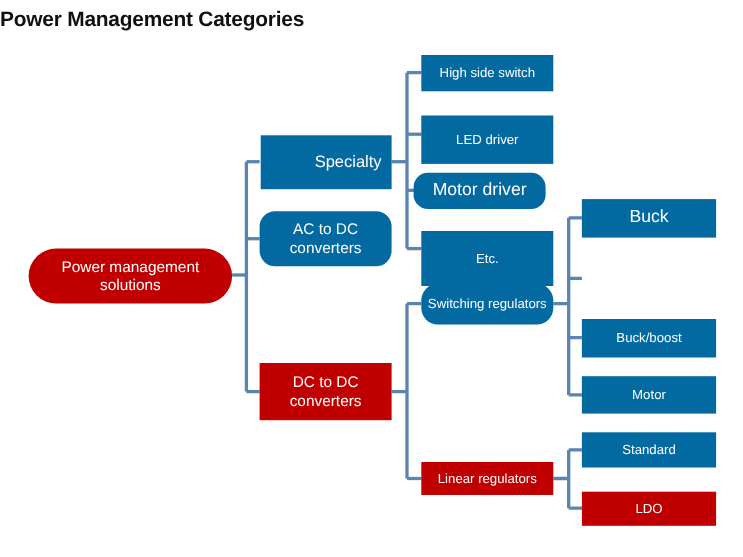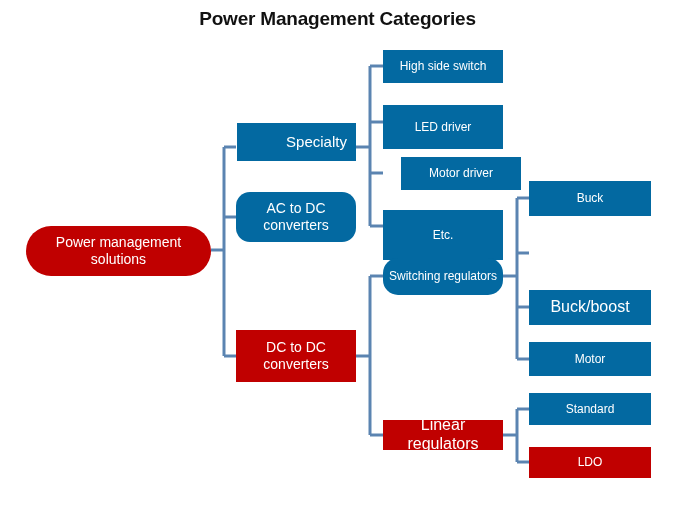--- a/index.html
+++ b/index.html
@@ -19,21 +19,20 @@
     position: absolute;
     left: 0; top: 0;
     width: 675px;
     height: 506px;
   }
   #title {
     position: absolute;
     left: 0;
     top: 8px;
     width: 675px;
-    text-align: center;
     font-size: 19px;
     font-weight: bold;
     color: #111111;
     letter-spacing: -0.2px;
   }
   .node {
     position: absolute;
     box-sizing: border-box;
     display: flex;
     align-items: center;
@@ -96,42 +95,42 @@
     <path d="M517,359 L529,359"></path>
 
     <path d="M503,435 L517,435"></path>
     <path d="M517,409 L517,462"></path>
     <path d="M517,409 L529,409"></path>
     <path d="M517,462 L529,462"></path>
   </svg>
 
   <div class="node red" style="left:26px; top:226px; width:185px; height:50px; font-size:14px;border-radius:25px;">Power management solutions</div>
 
-  <div class="node blue" style="left:237px; top:123px; width:119px; height:38px; font-size:15px;padding-left:44px;">Specialty</div>
+  <div class="node blue" style="left:237px; top:123px; width:119px; height:49px; font-size:15px;padding-left:44px;">Specialty</div>
 
   <div class="node blue" style="left:236px; top:192px; width:120px; height:50px; font-size:14px;border-radius:14px;">AC to DC converters</div>
 
   <div class="node red" style="left:236px; top:330px; width:120px; height:52px; font-size:14px;">DC to DC converters</div>
 
   <div class="node blue" style="left:383px; top:50px; width:120px; height:33px; font-size:12px;">High side switch</div>
 
   <div class="node blue" style="left:383px; top:105px; width:120px; height:44px; font-size:12px;">LED driver</div>
 
-  <div class="node blue" style="left:401px; top:157px; width:120px; height:33px; font-size:12px;">Motor driver</div>
+  <div class="node blue" style="left:376px; top:157px; width:120px; height:33px; font-size:16px;border-radius:13px;">Motor driver</div>
 
   <div class="node blue" style="left:383px; top:210px; width:120px; height:50px; font-size:12px;">Etc.</div>
 
   <div class="node blue" style="left:383px; top:258px; width:120px; height:37px; font-size:12px;border-radius:15px;">Switching regulators</div>
 
-  <div class="node red" style="left:383px; top:420px; width:120px; height:30px; font-size:16px;">Linear regulators</div>
+  <div class="node red" style="left:383px; top:420px; width:120px; height:30px; font-size:12px;">Linear regulators</div>
 
-  <div class="node blue" style="left:529px; top:181px; width:122px; height:35px; font-size:12px;">Buck</div>
+  <div class="node blue" style="left:529px; top:181px; width:122px; height:35px; font-size:16px;">Buck</div>
 
 
-  <div class="node blue" style="left:529px; top:290px; width:122px; height:35px; font-size:16px;">Buck/boost</div>
+  <div class="node blue" style="left:529px; top:290px; width:122px; height:35px; font-size:12px;">Buck/boost</div>
 
   <div class="node blue" style="left:529px; top:342px; width:122px; height:34px; font-size:12px;">Motor</div>
 
   <div class="node blue" style="left:529px; top:393px; width:122px; height:32px; font-size:12px;">Standard</div>
 
   <div class="node red" style="left:529px; top:447px; width:122px; height:31px; font-size:12px;">LDO</div>
 
 </div>
 
 </body></html>

